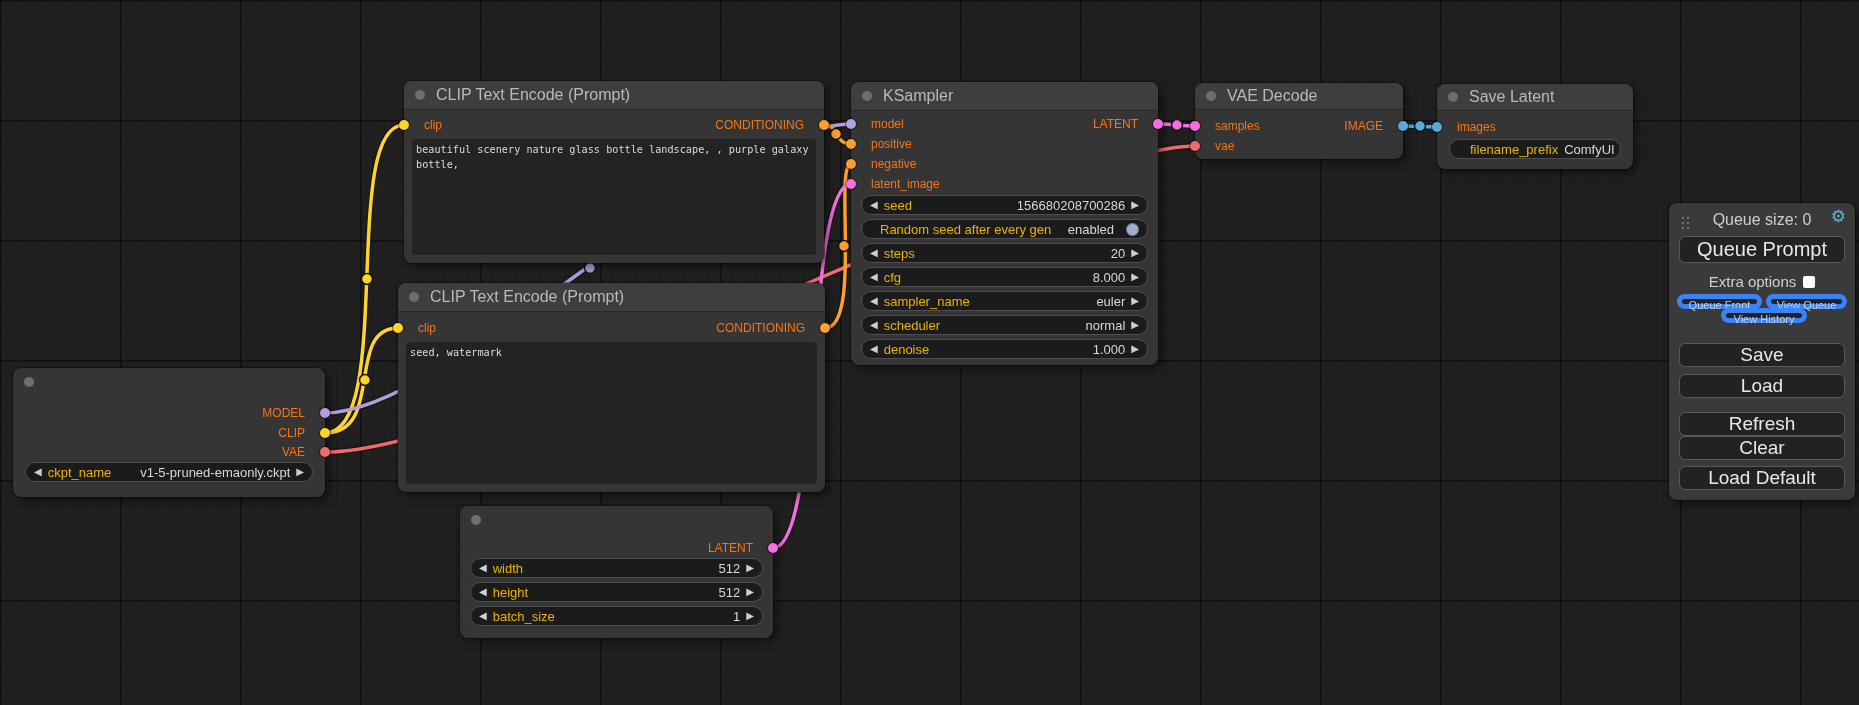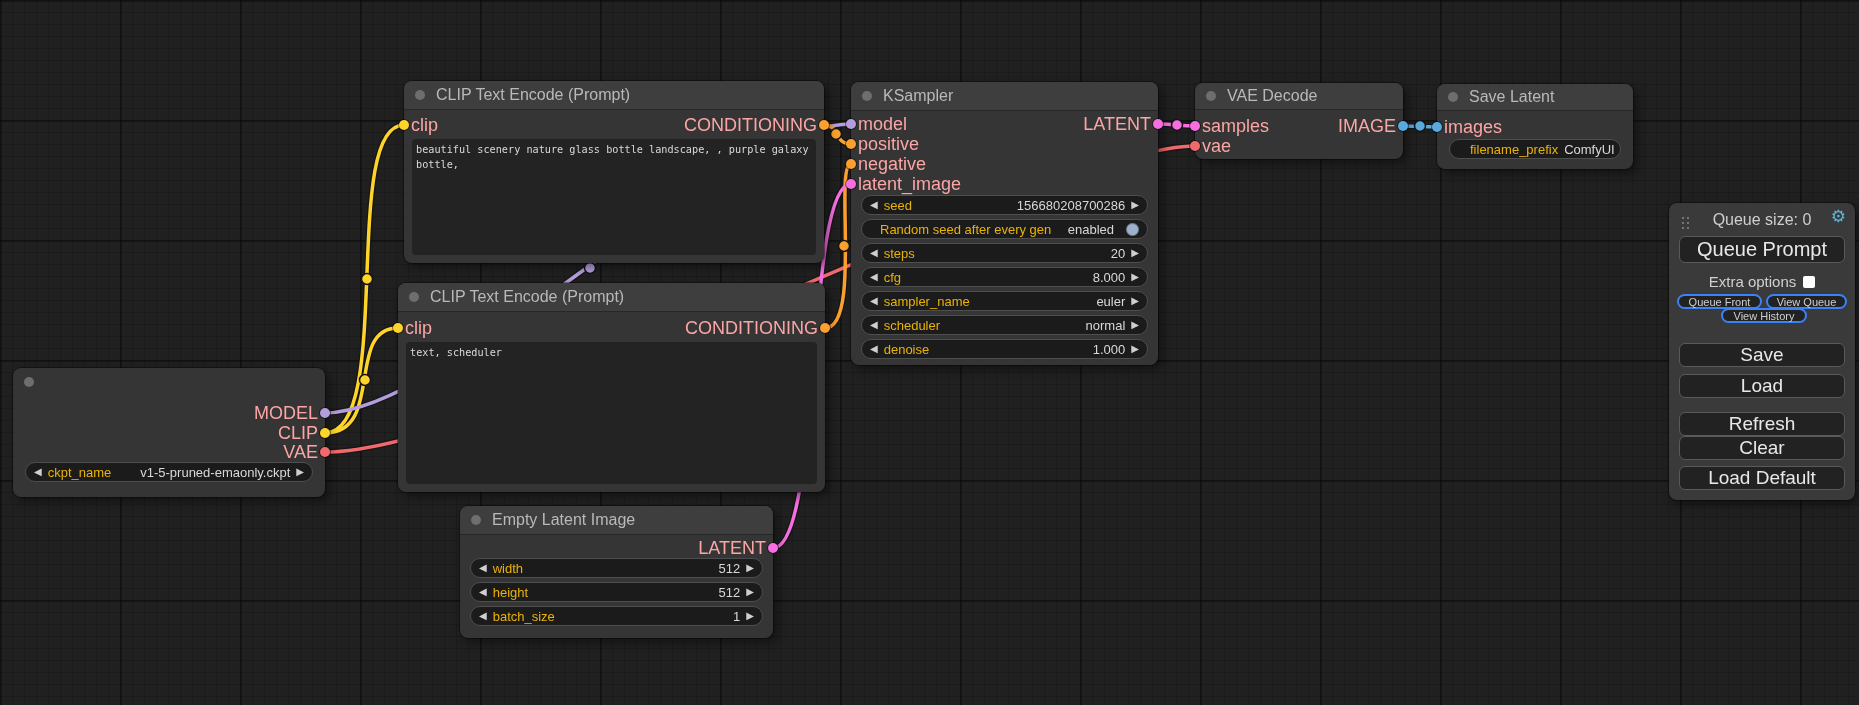--- a/index.html
+++ b/index.html
@@ -14,21 +14,21 @@
       linear-gradient(90deg, rgba(0,0,0,.16) 1px, transparent 1px);
     background-size:120px 120px,120px 120px,12px 12px,12px 12px;
   }
   .wires{position:absolute;left:0;top:0;z-index:1;}
   .node{position:absolute;background:#353535;border-radius:8px;z-index:2;
     box-shadow:0 0 0 1px rgba(0,0,0,.35), 4px 4px 10px rgba(0,0,0,.45);}
   .ntitle{position:absolute;left:0;right:0;top:0;height:28px;background:#3e3e3e;
     border-radius:8px 8px 0 0;color:#b9b9b9;font-size:16px;line-height:28px;
     padding-left:32px;box-sizing:border-box;box-shadow:0 1px 0 rgba(0,0,0,.25);}
   .ndot{position:absolute;left:11px;top:9px;width:10px;height:10px;border-radius:50%;background:#6e6e6e;}
-  .slot{position:absolute;display:flex;align-items:center;gap:2px;height:20px;font-size:18px;color:#fca5a5;white-space:nowrap;}
+  .slot{position:absolute;display:flex;align-items:center;gap:15px;height:20px;font-size:12px;color:#f97316;white-space:nowrap;}
   .slot.in{left:-5px;}
   .slot.out{right:-5px;flex-direction:row-reverse;}
   .port{width:10px;height:10px;border-radius:50%;flex:none;box-shadow:0 0 0 1px rgba(0,0,0,.45);}
   .widget{position:absolute;height:20px;background:#1b1b1b;border:1px solid #4e4e4e;border-radius:10px;
     display:flex;align-items:center;gap:6px;font-size:13px;box-sizing:border-box;padding:0 8px;}
   .warr{color:#cfcfcf;font-size:10px;flex:none;line-height:1;}
   .wlabel{color:#eab308;}
   .wvalue{margin-left:auto;color:#d8d8d8;}
   .toggleknob{width:13px;height:13px;border-radius:50%;background:#9db0cb;flex:none;margin-left:6px;box-shadow:inset 0 0 0 1px rgba(0,0,0,.3);}
   .textarea{position:absolute;background:#232323;border-radius:4px;color:#dadada;
@@ -36,21 +36,21 @@
     padding:4px 4px;box-sizing:border-box;white-space:pre-wrap;word-break:break-word;}
   .qpanel{position:absolute;left:1669px;top:203px;width:186px;height:297px;background:#3a3a3a;
     border-radius:8px;z-index:4;box-shadow:0 0 0 1px rgba(0,0,0,.3),3px 4px 10px rgba(0,0,0,.5);}
   .qheader{position:absolute;left:0;top:8px;width:100%;text-align:center;color:#cfcfcf;font-size:16px;}
   .dragdots{position:absolute;left:13px;top:14px;width:2px;height:2px;background:#8a8a8a;border-radius:50%;
     box-shadow:5px 0 0 #8a8a8a,0 5px 0 #8a8a8a,5px 5px 0 #8a8a8a,0 10px 0 #8a8a8a,5px 10px 0 #8a8a8a;}
   .gear{position:absolute;right:9px;top:5px;font-size:17px;line-height:1;cursor:pointer;}
   .qbtn{position:absolute;left:10px;width:166px;height:24px;background:#222;border:1px solid #5a5a5a;
     border-radius:6px;color:#e8e8e8;font-size:19px;line-height:22px;text-align:center;box-sizing:border-box;cursor:pointer;}
   .qbtn.main{height:27px;font-size:20px;line-height:25px;top:33px;}
-  .qsmall{position:absolute;height:15px;background:#222;border:2px solid #3b82f6;border-radius:9px;
+  .qsmall{position:absolute;height:15px;background:#222;border:5px solid #3b82f6;border-radius:9px;
     color:#cfcfcf;font-size:11px;line-height:13px;text-align:center;box-sizing:border-box;cursor:pointer;}
   .extra{position:absolute;left:0;top:70px;width:100%;display:flex;justify-content:center;align-items:center;gap:7px;
     color:#d0d0d0;font-size:15px;}
   .checkbox{width:12px;height:12px;background:#ffffff;border-radius:2px;}
 </style>
 </head>
 <body>
 
 <svg class="wires" width="1859" height="705">
   <g fill="none" stroke="#141414" stroke-width="6" stroke-linecap="round" opacity="0.85">
@@ -128,21 +128,21 @@
   <div class="ntitle">CLIP Text Encode (Prompt)</div>
   <div class="ndot"></div>
   <div class="slot in" style="top:35px">
     <span class="port" style="background: rgb(255, 212, 42);"></span>
     <span>clip</span>
   </div>
   <div class="slot out" style="top:35px">
     <span class="port" style="background: rgb(251, 160, 46);"></span>
     <span>CONDITIONING</span>
   </div>
-  <div class="textarea" style="left:8px;top:59px;width:411px;height:142px">text, scheduler</div>
+  <div class="textarea" style="left:8px;top:59px;width:411px;height:142px">seed, watermark</div>
 </div>
 
 <div class="node" style="left:851px;top:82px;width:307px;height:283px">
   <div class="ntitle">KSampler</div>
   <div class="ndot"></div>
   <div class="slot in" style="top:32px">
     <span class="port" style="background: rgb(180, 157, 219);"></span>
     <span>model</span>
   </div>
   <div class="slot in" style="top:52px">
@@ -199,21 +199,20 @@
   </div>
   <div class="widget" style="left:10px;top:257px;width:287px">
     <span class="warr">◀</span>
     <span class="wlabel">denoise</span>
     <span class="wvalue">1.000</span>
     <span class="warr">▶</span>
   </div>
 </div>
 
 <div class="node" style="left:460px;top:506px;width:313px;height:132px">
-  <div class="ntitle">Empty Latent Image</div>
   <div class="ndot"></div>
   <div class="slot out" style="top:32px">
     <span class="port" style="background: rgb(247, 110, 224);"></span>
     <span>LATENT</span>
   </div>
   <div class="widget" style="left:10px;top:52px;width:293px">
     <span class="warr">◀</span>
     <span class="wlabel">width</span>
     <span class="wvalue">512</span>
     <span class="warr">▶</span>

